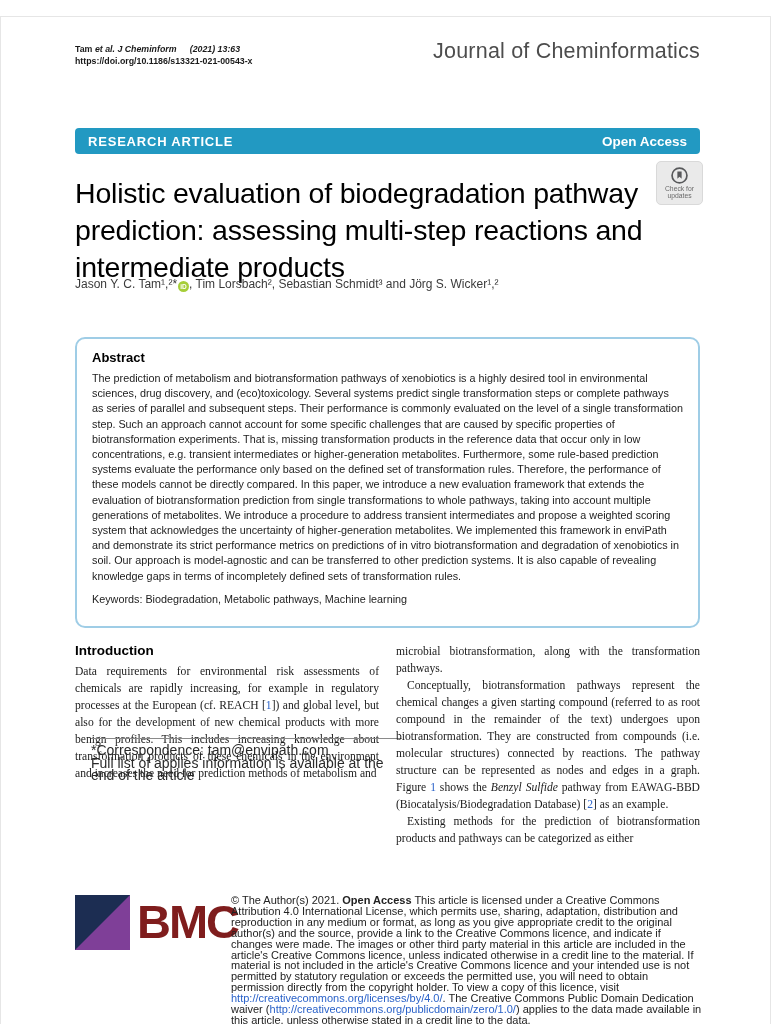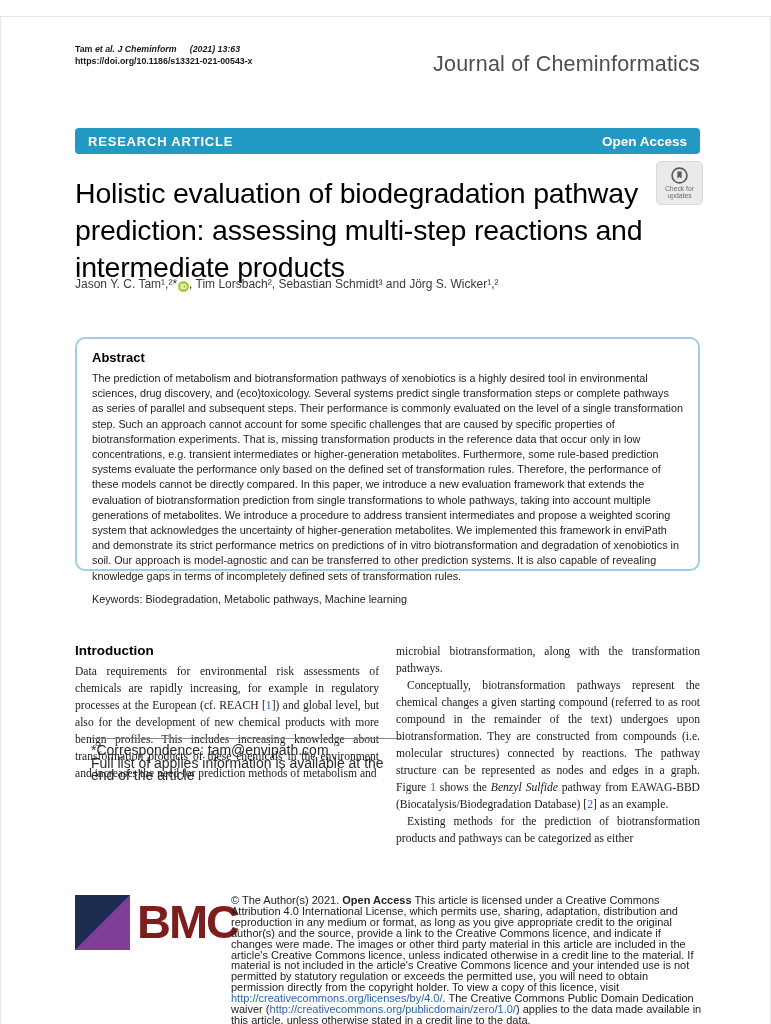--- a/index.html
+++ b/index.html
@@ -3,21 +3,21 @@
 <meta charset="utf-8">
 <style>
   html,body{margin:0;padding:0;background:#fff;}
   .page{position:relative;width:771px;height:1024px;background:#ffffff;margin:16px auto;
         font-family:"Liberation Sans",sans-serif;color:#1a1a1a;overflow:hidden;
         box-shadow:inset 0 0 0 1px #e6e6e6;}
 
   
   .citation{position:absolute;left:75px;top:27px;font-size:8.8px;font-weight:700;
             line-height:12px;color:#1a1a1a;}
-  .journal-name{position:absolute;right:71px;top:36px;font-size:21.5px;font-weight:400;
+  .journal-name{position:absolute;right:71px;top:23px;font-size:21.5px;font-weight:400;
                 color:#4d4d4d;letter-spacing:0.2px;}
 
   
   .banner{position:absolute;left:75px;top:112px;width:625px;height:26px;
           background:#2299c2;border-radius:4px;display:flex;justify-content:space-between;
           align-items:center;padding:12px 13px;box-sizing:border-box;}
   .banner .type{color:#fff;font-size:13px;font-weight:700;letter-spacing:0.8px;}
   .banner .access{color:#fff;font-size:13.5px;font-weight:700;}
 
   
@@ -29,21 +29,21 @@
 
   
   .title{position:absolute;left:75px;top:140px;width:578px;font-size:28.5px;line-height:37px;
          font-weight:400;color:#000;letter-spacing:-0.2px;}
   .authors{position:absolute;left:75px;top:261px;width:600px;font-size:12px;color:#3a3a3a;}
   .orcid{display:inline-block;width:11px;height:11px;border-radius:50%;background:#a6ce39;
          color:#fff;font-size:6.5px;line-height:11px;text-align:center;font-weight:700;
          vertical-align:-1px;margin-left:1px;}
 
   
-  .abstract-box{position:absolute;left:75px;top:321px;width:625px;height:234px;
+  .abstract-box{position:absolute;left:75px;top:321px;width:625px;height:291px;
                 border:2px solid #9fcde6;border-radius:10px;padding:11px 15px;
                 box-sizing:border-box;}
   .abstract-box h2{margin:0 0 6px 0;font-size:13px;font-weight:700;color:#000;}
   .abstract-body{margin:0;font-size:10.8px;line-height:15.2px;color:#1c1c1c;}
   .keywords{margin-top:9px;font-size:10.8px;color:#1c1c1c;}
   .keywords b{font-weight:400;}
 
   
   .columns{position:absolute;left:75px;top:627px;width:625px;height:243px;}
   .col-left{position:absolute;left:0;top:0;width:304px;}

